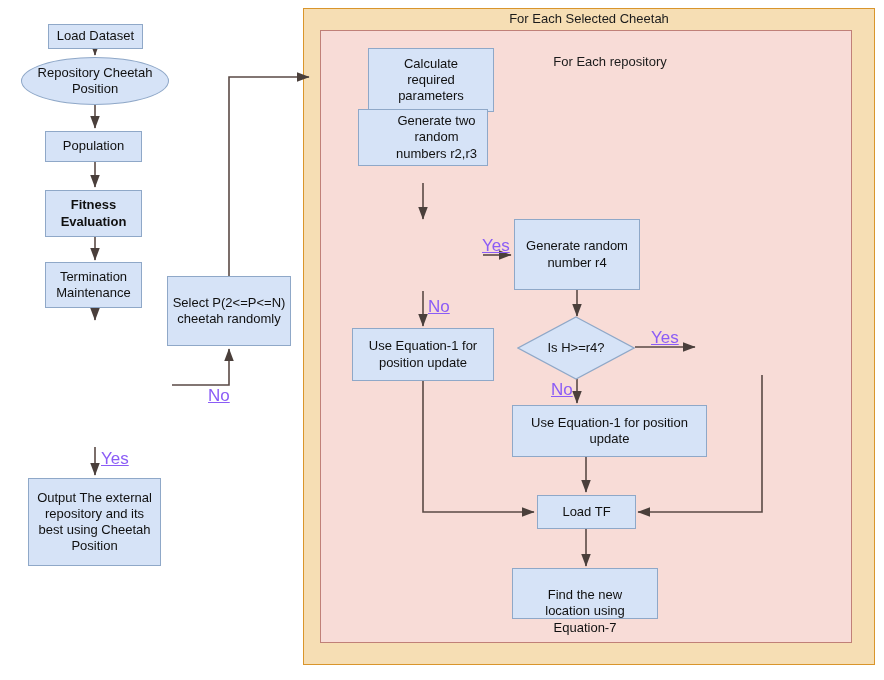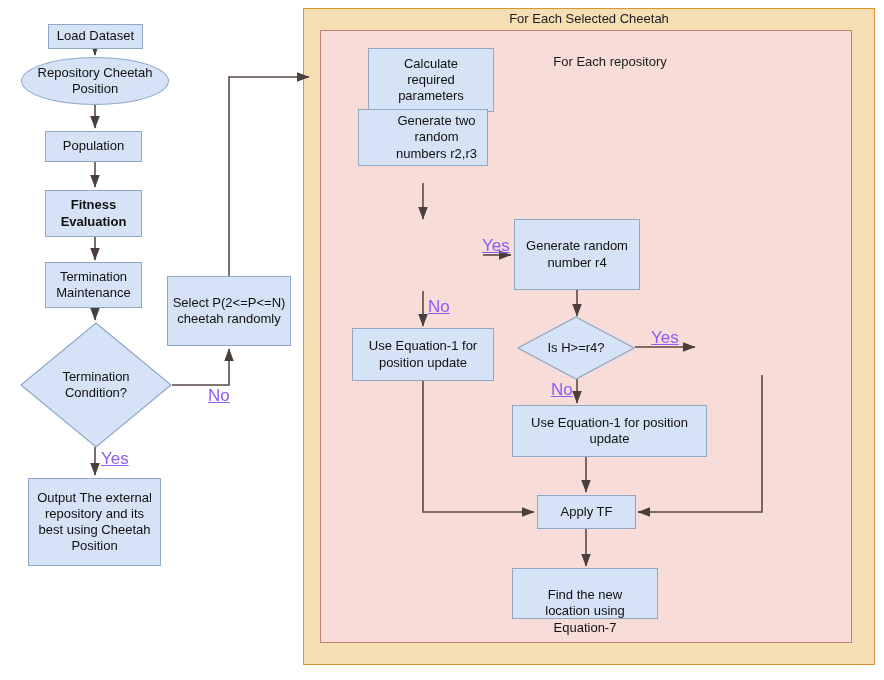--- a/index.html
+++ b/index.html
@@ -149,26 +149,20 @@
   </div>
 
   <div class="node box" style="left:45px;top:190px;width:97px;height:47px;font-weight:bold;">
     <span style="padding:0 4px;">Fitness Evaluation</span>
   </div>
 
   <div class="node box" style="left:45px;top:262px;width:97px;height:46px;">
     <span style="padding:0 2px;">Termination Maintenance</span>
   </div>
 
-  <div class="node diamond" style="left:20px;top:322px;width:152px;height:126px;">
-    <svg class="dshape" viewBox="0 0 152 126" preserveAspectRatio="none">
-      <polygon points="76,1 151,63 76,125 1,63" fill="#D6E3F7" stroke="#8FA8C8" stroke-width="1.2"></polygon>
-    </svg>
-    <span class="dlabel" style="width:110px;">Termination Condition?</span>
-  </div>
 
   <div class="node box" style="left:28px;top:478px;width:133px;height:88px;">
     <span style="padding:0 6px;">Output The external repository and its best using Cheetah Position</span>
   </div>
 
   <div class="node box" style="left:167px;top:276px;width:124px;height:70px;">
     <span style="padding:0 4px;">Select P(2&lt;=P&lt;=N) cheetah randomly</span>
   </div>
 
   <div class="node box" style="left:368px;top:48px;width:126px;height:64px;">
@@ -194,21 +188,21 @@
   <div class="node box" style="left:352px;top:328px;width:142px;height:53px;">
     <span style="padding:0 6px;">Use Equation-1 for position update</span>
   </div>
 
 
   <div class="node box" style="left:512px;top:405px;width:195px;height:52px;">
     <span style="padding:0 8px;">Use Equation-1 for position update</span>
   </div>
 
   <div class="node box" style="left:537px;top:495px;width:99px;height:34px;">
-    <span>Apply TF</span>
+    <span>Load TF</span>
   </div>
 
   <div class="node box" style="left:512px;top:568px;width:146px;height:51px;">
     <span style="padding:0 17px;margin-top:36px;">Find the new location using Equation-7</span>
   </div>
 
   <div class="elabel" style="left:208px;top:386px;">No</div>
 
   <div class="elabel" style="left:101px;top:449px;">Yes</div>
 

